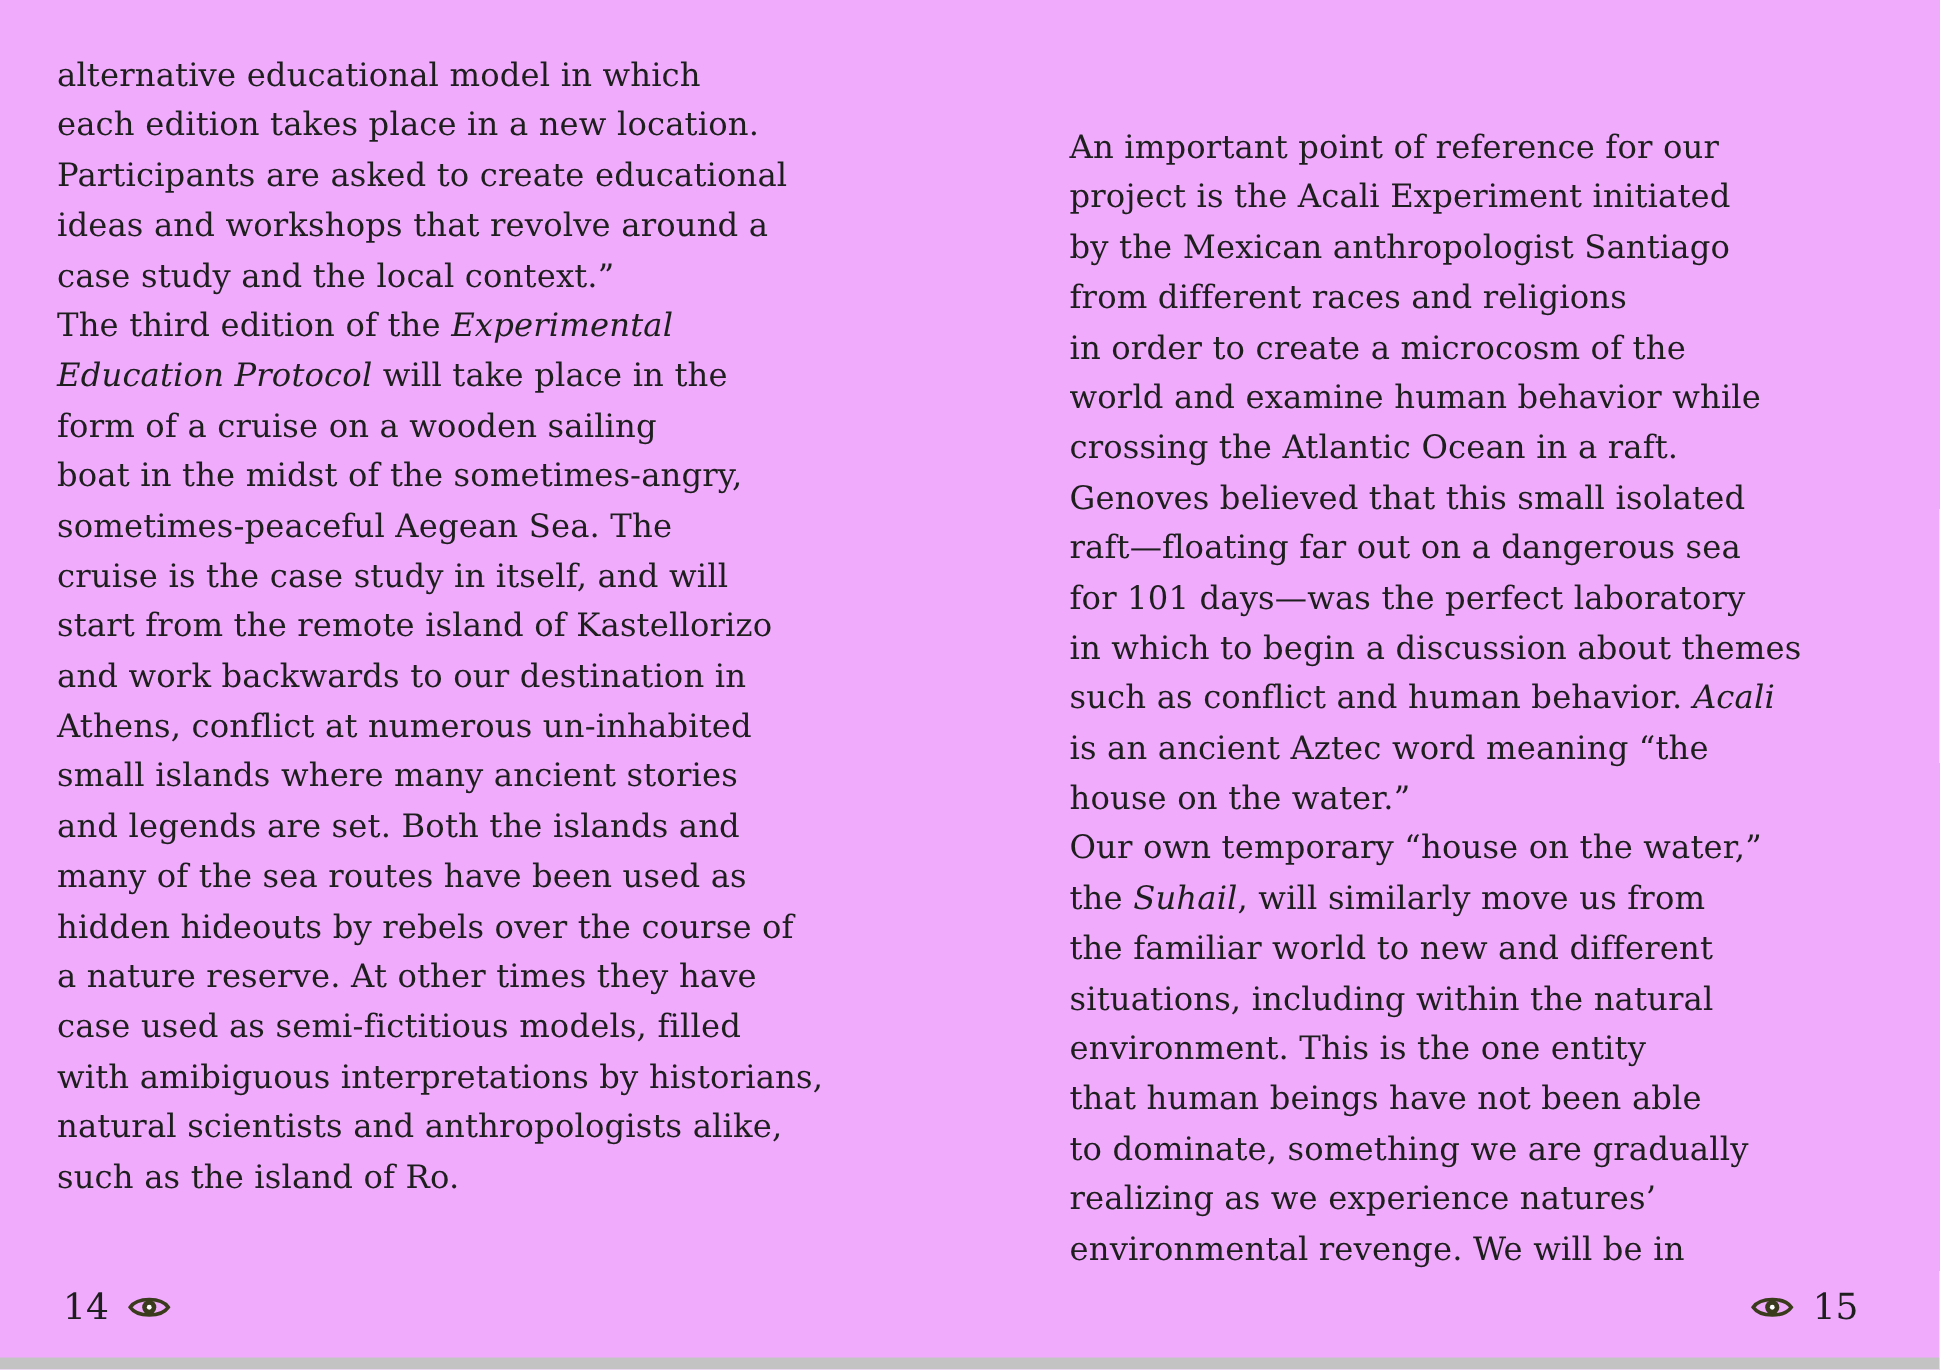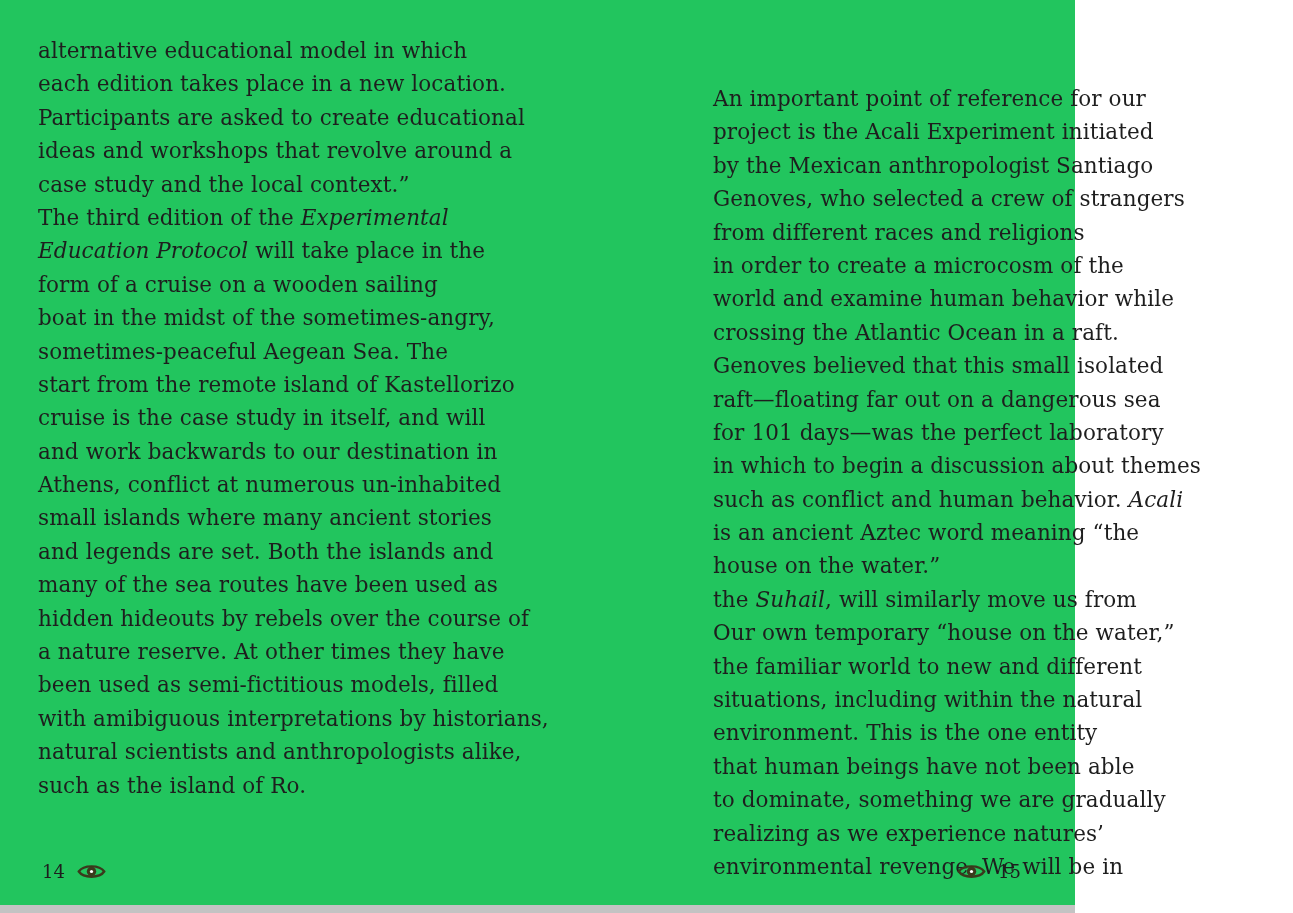--- a/index.html
+++ b/index.html
@@ -6,23 +6,23 @@
   html, body {
     width: 1293px;
     height: 913px;
     background: #ffffff;
     overflow: hidden;
     font-family: "DejaVu Serif", "Liberation Serif", serif;
     color: #1e1e1e;
   }
   .spread {
     position: relative;
-    width: 1075px;
+    width: 1293px;
     height: 913px;
-    background: #22c55e;
+    background: #f0abfc;
   }
   .text-block {
     position: absolute;
     top: 34px;
     width: 575px;
     font-size: 21.5px;
     line-height: 33.4px;
     letter-spacing: 0.1px;
     white-space: nowrap;
   }
@@ -30,21 +30,21 @@
   .text-block.right { left: 713px; margin-top: 48px; }
   .line { height: 33.4px; }
   .italic { font-style: italic; }
   .footer {
     position: absolute;
     top: 856px;
     height: 30px;
     display: flex;
     align-items: center;
     gap: 12px;
-    font-size: 18px;
+    font-size: 24px;
   }
   .footer.left  { left: 42px; }
   .footer.right { right: 54px; }
   .pagenum { display: inline-block; }
   .eye {
     display: inline-flex;
     align-items: center;
     justify-content: center;
   }
   .bottom-edge {
@@ -65,53 +65,52 @@
       <div class="line"><span>alternative educational model in which</span></div>
       <div class="line"><span>each edition takes place in a new location.</span></div>
       <div class="line"><span>Participants are asked to create educational</span></div>
       <div class="line"><span>ideas and workshops that revolve around a</span></div>
       <div class="line"><span>case study and the local context.”</span></div>
       <div class="line"><span>The third edition of the </span><span class="italic">Experimental</span></div>
       <div class="line"><span class="italic">Education Protocol</span><span> will take place in the</span></div>
       <div class="line"><span>form of a cruise on a wooden sailing</span></div>
       <div class="line"><span>boat in the midst of the sometimes-angry,</span></div>
       <div class="line"><span>sometimes-peaceful Aegean Sea. The</span></div>
+      <div class="line"><span>cruise is the case study in itself, and will</span></div>
       <div class="line"><span>start from the remote island of Kastellorizo</span></div>
-      <div class="line"><span>cruise is the case study in itself, and will</span></div>
       <div class="line"><span>and work backwards to our destination in</span></div>
       <div class="line"><span>Athens, conflict at numerous un-inhabited</span></div>
       <div class="line"><span>small islands where many ancient stories</span></div>
       <div class="line"><span>and legends are set. Both the islands and</span></div>
       <div class="line"><span>many of the sea routes have been used as</span></div>
       <div class="line"><span>hidden hideouts by rebels over the course of</span></div>
       <div class="line"><span>a nature reserve. At other times they have</span></div>
-      <div class="line"><span>been used as semi-fictitious models, filled</span></div>
+      <div class="line"><span>case used as semi-fictitious models, filled</span></div>
       <div class="line"><span>with amibiguous interpretations by historians,</span></div>
       <div class="line"><span>natural scientists and anthropologists alike,</span></div>
       <div class="line"><span>such as the island of Ro.</span></div>
     </div>
 
   <div class="text-block right">
       <div class="line"><span>An important point of reference for our</span></div>
       <div class="line"><span>project is the Acali Experiment initiated</span></div>
       <div class="line"><span>by the Mexican anthropologist Santiago</span></div>
-      <div class="line"><span>Genoves, who selected a crew of strangers</span></div>
       <div class="line"><span>from different races and religions</span></div>
       <div class="line"><span>in order to create a microcosm of the</span></div>
       <div class="line"><span>world and examine human behavior while</span></div>
       <div class="line"><span>crossing the Atlantic Ocean in a raft.</span></div>
       <div class="line"><span>Genoves believed that this small isolated</span></div>
       <div class="line"><span>raft—floating far out on a dangerous sea</span></div>
       <div class="line"><span>for 101 days—was the perfect laboratory</span></div>
       <div class="line"><span>in which to begin a discussion about themes</span></div>
       <div class="line"><span>such as conflict and human behavior. </span><span class="italic">Acali</span></div>
       <div class="line"><span>is an ancient Aztec word meaning “the</span></div>
       <div class="line"><span>house on the water.”</span></div>
+      <div class="line"><span>Our own temporary “house on the water,”</span></div>
       <div class="line"><span>the </span><span class="italic">Suhail</span><span>, will similarly move us from</span></div>
-      <div class="line"><span>Our own temporary “house on the water,”</span></div>
       <div class="line"><span>the familiar world to new and different</span></div>
       <div class="line"><span>situations, including within the natural</span></div>
       <div class="line"><span>environment. This is the one entity</span></div>
       <div class="line"><span>that human beings have not been able</span></div>
       <div class="line"><span>to dominate, something we are gradually</span></div>
       <div class="line"><span>realizing as we experience natures’</span></div>
       <div class="line"><span>environmental revenge. We will be in</span></div>
     </div>
 
   <div class="footer left">

